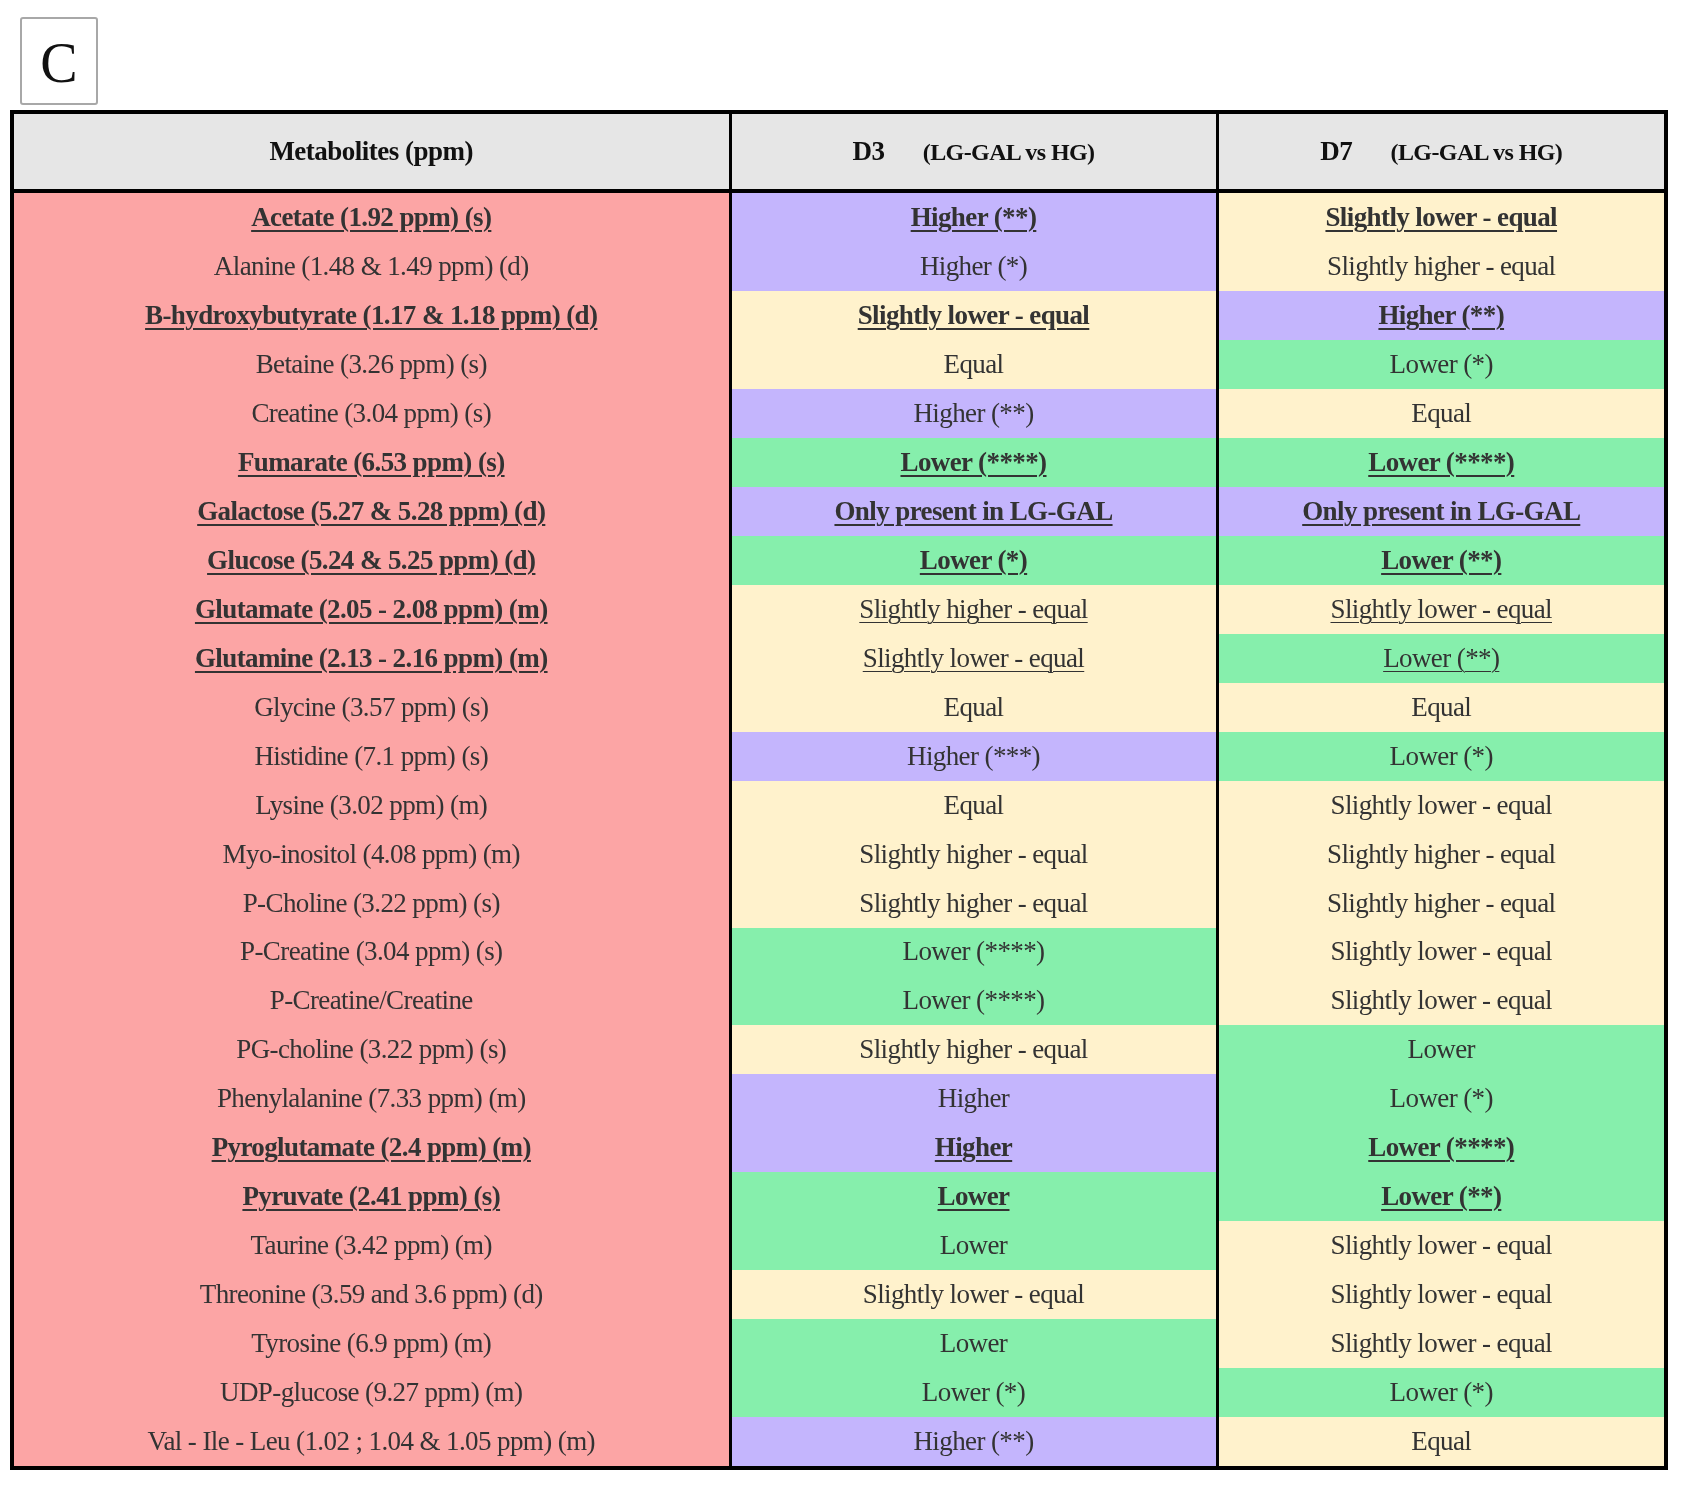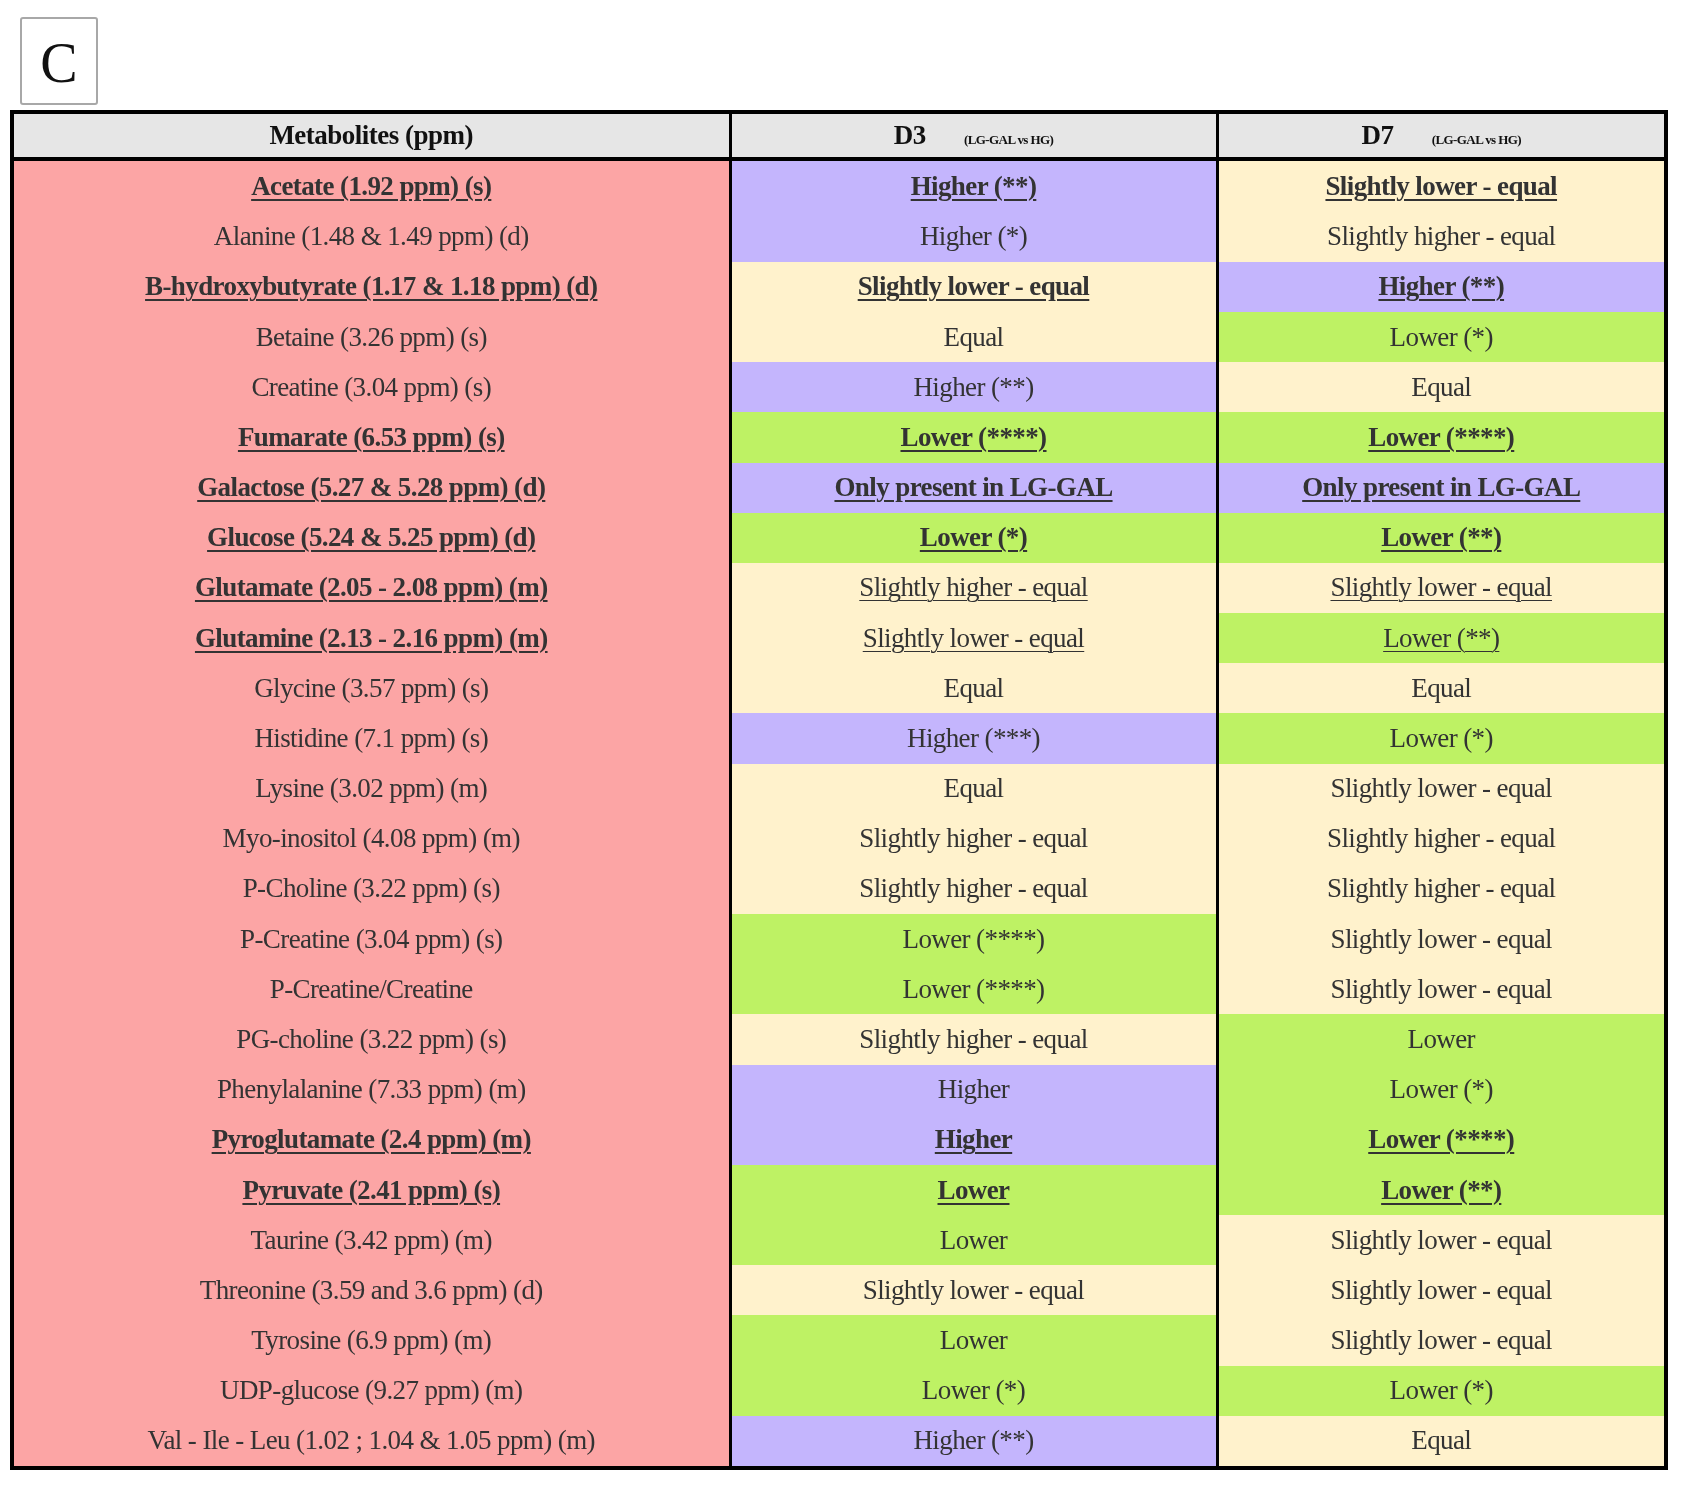--- a/index.html
+++ b/index.html
@@ -52,26 +52,26 @@
   table.metab col.c2 { width: 487px; }
   table.metab col.c3 { width: 447px; }
   table.metab th {
     background: #e6e6e6;
     height: 43px;
     font-weight: bold;
     font-size: 27px;
     color: #111;
     text-align: center;
     border-bottom: 4px solid #000;
-    padding: 0;
+    padding: 16px;
     letter-spacing: -0.5px;
     white-space: nowrap;
   }
   table.metab th .sub {
-    font-size: 13px;
+    font-size: 24px;
     letter-spacing: -0.6px;
     margin-left: 32px;
   }
   table.metab th + th,
   table.metab td + td {
     border-left: 3px solid #000;
   }
   table.metab td {
     height: 40px;
     padding: 0;
@@ -82,21 +82,21 @@
     white-space: nowrap;
     letter-spacing: -0.6px;
     line-height: 1;
   }
   td.metab-name { background: #fca5a5; }
   td.bold, th.bold { font-weight: bold; color: #1a1a1a; }
   td.ul { text-decoration: underline; text-decoration-thickness: 2px; text-underline-offset: 4px; }
   td.ul-thin { text-decoration: underline; text-decoration-thickness: 1px; text-underline-offset: 4px; }
   td.green { background: #c4b5fd; }
   td.yellow { background: #fff2cc; }
-  td.red { background: #bef264; }
+  td.red { background: #86efac; }
 </style>
 </head>
 <body>
 
 <div class="panel-label">C</div>
 
 <div class="table-wrap">
   <table class="metab">
     <colgroup>
         <col class="c1">

